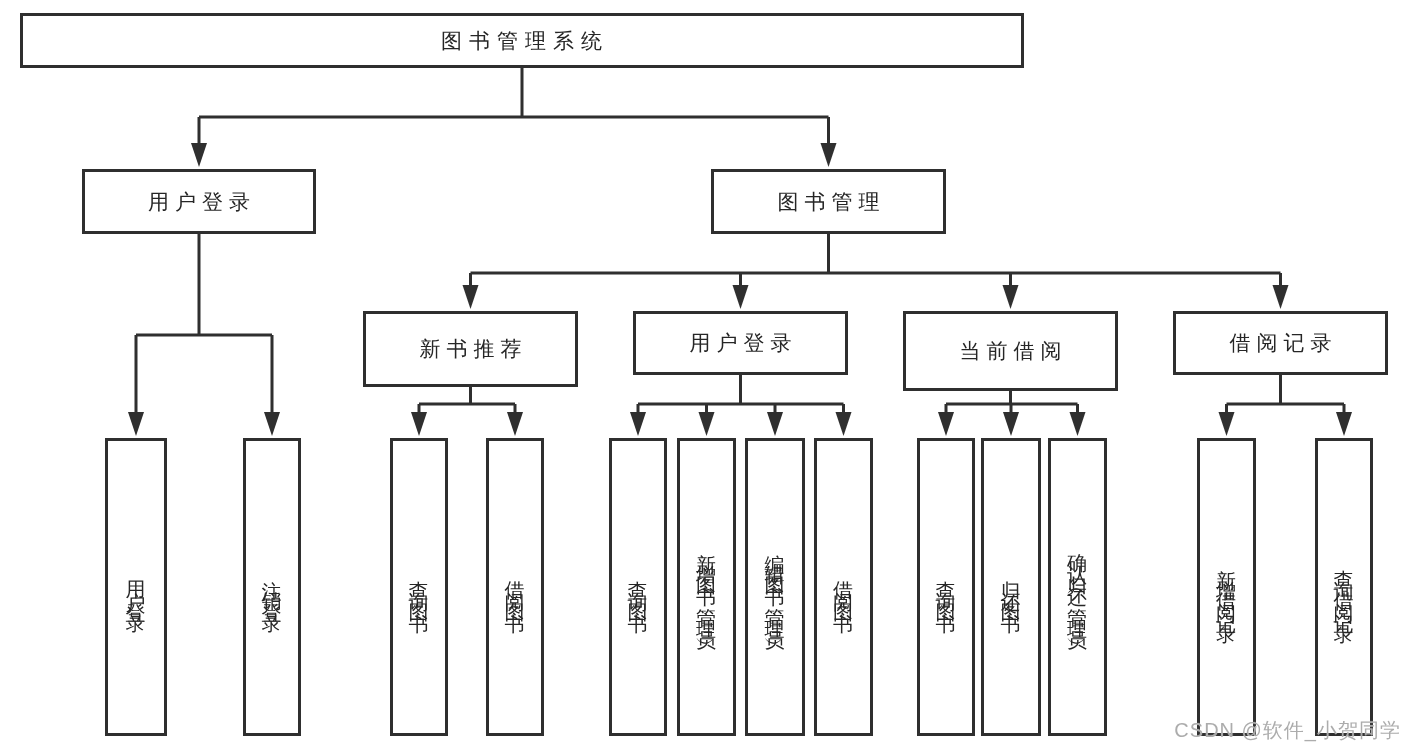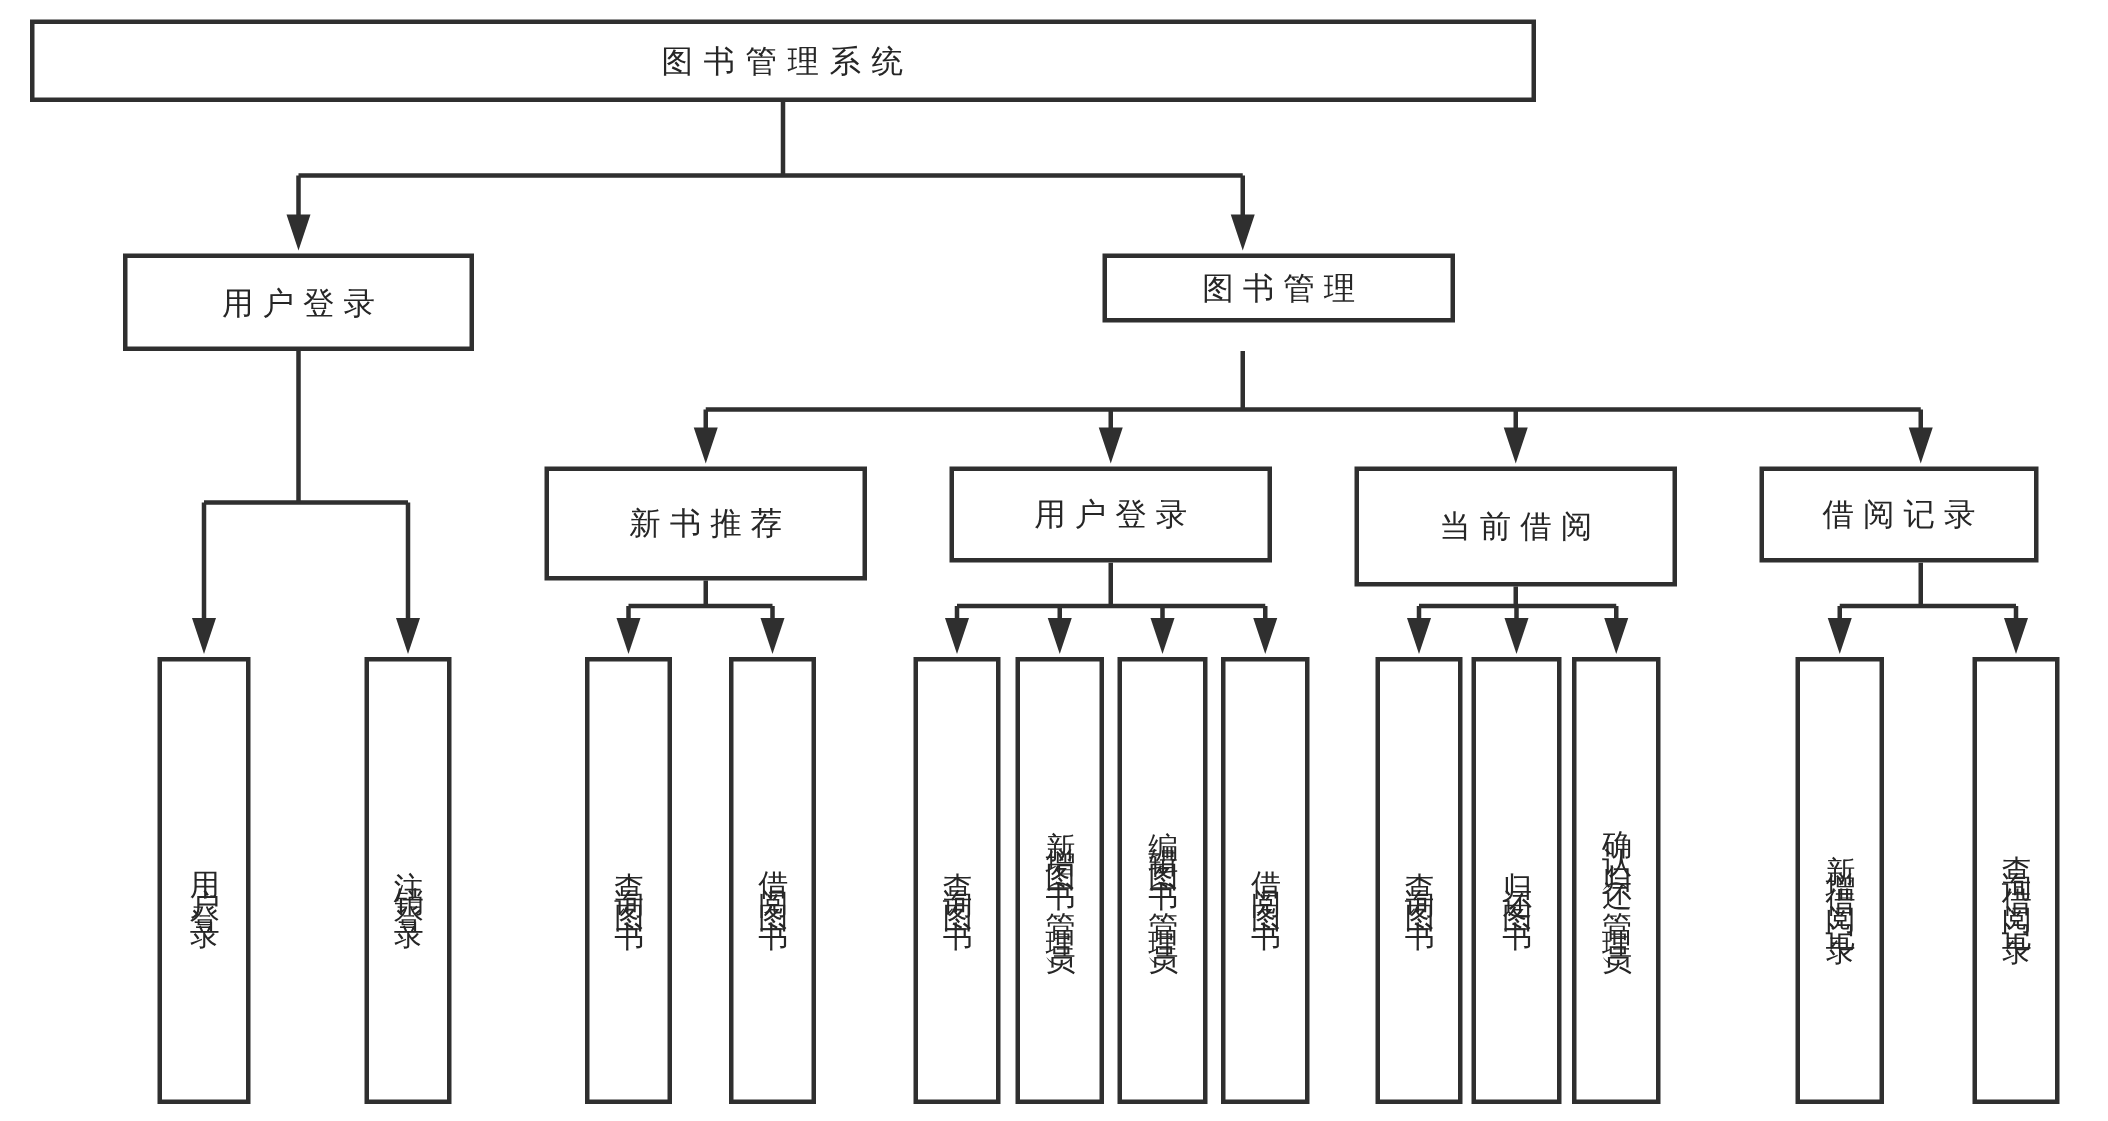--- a/index.html
+++ b/index.html
@@ -68,34 +68,34 @@
     <polygon points="1336,412 1352,412 1344,436"></polygon>
   </svg>
 
   <div class="box root" style="left:20px;top:13px;width:1004px;height:55px">
     <span class="hlabel">图书管理系统</span>
   </div>
 
   <div class="box" style="left:82px;top:169px;width:234px;height:65px">
     <span class="hlabel">用户登录</span>
   </div>
-  <div class="box" style="left:735px;top:169px;width:235px;height:46px">
+  <div class="box" style="left:711px;top:169px;width:235px;height:65px">
     <span class="hlabel">图书管理</span>
   </div>
 
   <div class="box" style="left:363px;top:311px;width:215px;height:76px">
     <span class="hlabel">新书推荐</span>
   </div>
   <div class="box" style="left:633px;top:311px;width:215px;height:64px">
     <span class="hlabel">用户登录</span>
   </div>
   <div class="box" style="left:903px;top:311px;width:215px;height:80px">
     <span class="hlabel">当前借阅</span>
   </div>
-  <div class="box" style="left:1173px;top:311px;width:186px;height:64px">
+  <div class="box" style="left:1173px;top:311px;width:215px;height:64px">
     <span class="hlabel">借阅记录</span>
   </div>
 
   <div class="box vbox" style="left:105px;top:438px;width:62px;height:298px">
     <span class="vlabel">用户登录</span>
   </div>
   <div class="box vbox" style="left:243px;top:438px;width:58px;height:298px">
     <span class="vlabel">注销登录</span>
   </div>
 
@@ -129,13 +129,14 @@
     <span class="vlabel">确认归还（管理员）</span>
   </div>
 
   <div class="box vbox" style="left:1197px;top:438px;width:59px;height:298px">
     <span class="vlabel">新增借阅记录</span>
   </div>
   <div class="box vbox" style="left:1315px;top:438px;width:58px;height:298px">
     <span class="vlabel">查询借阅记录</span>
   </div>
 
+  <div class="watermark">CSDN @软件_小贺同学</div>
 </div>
 
 </body></html>

